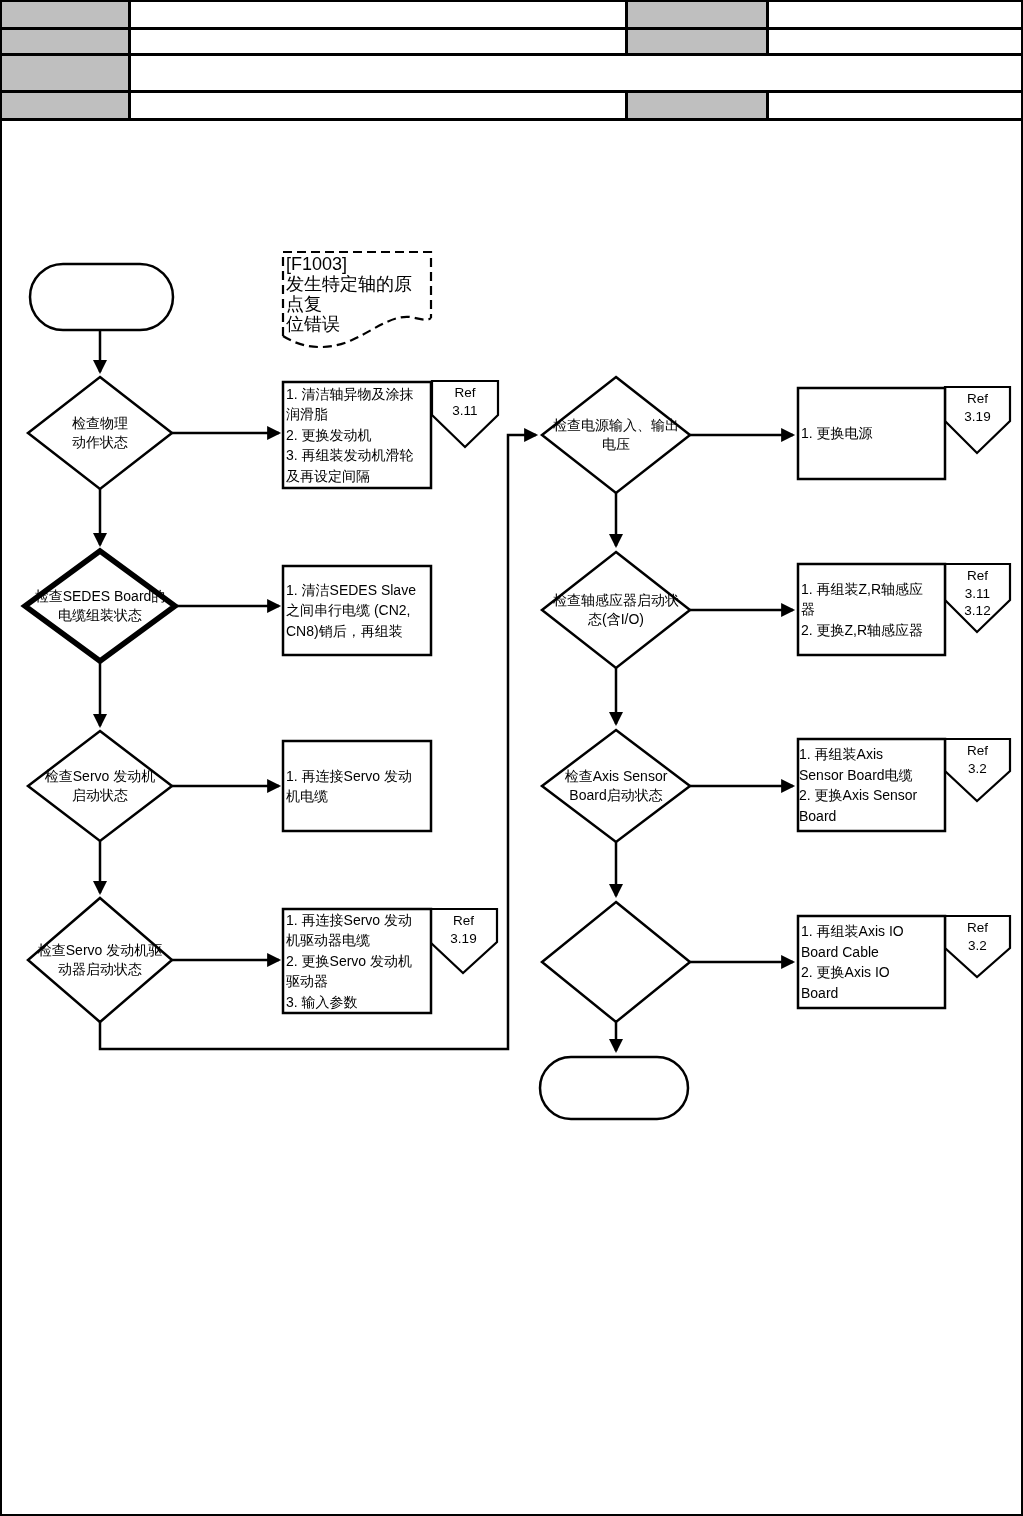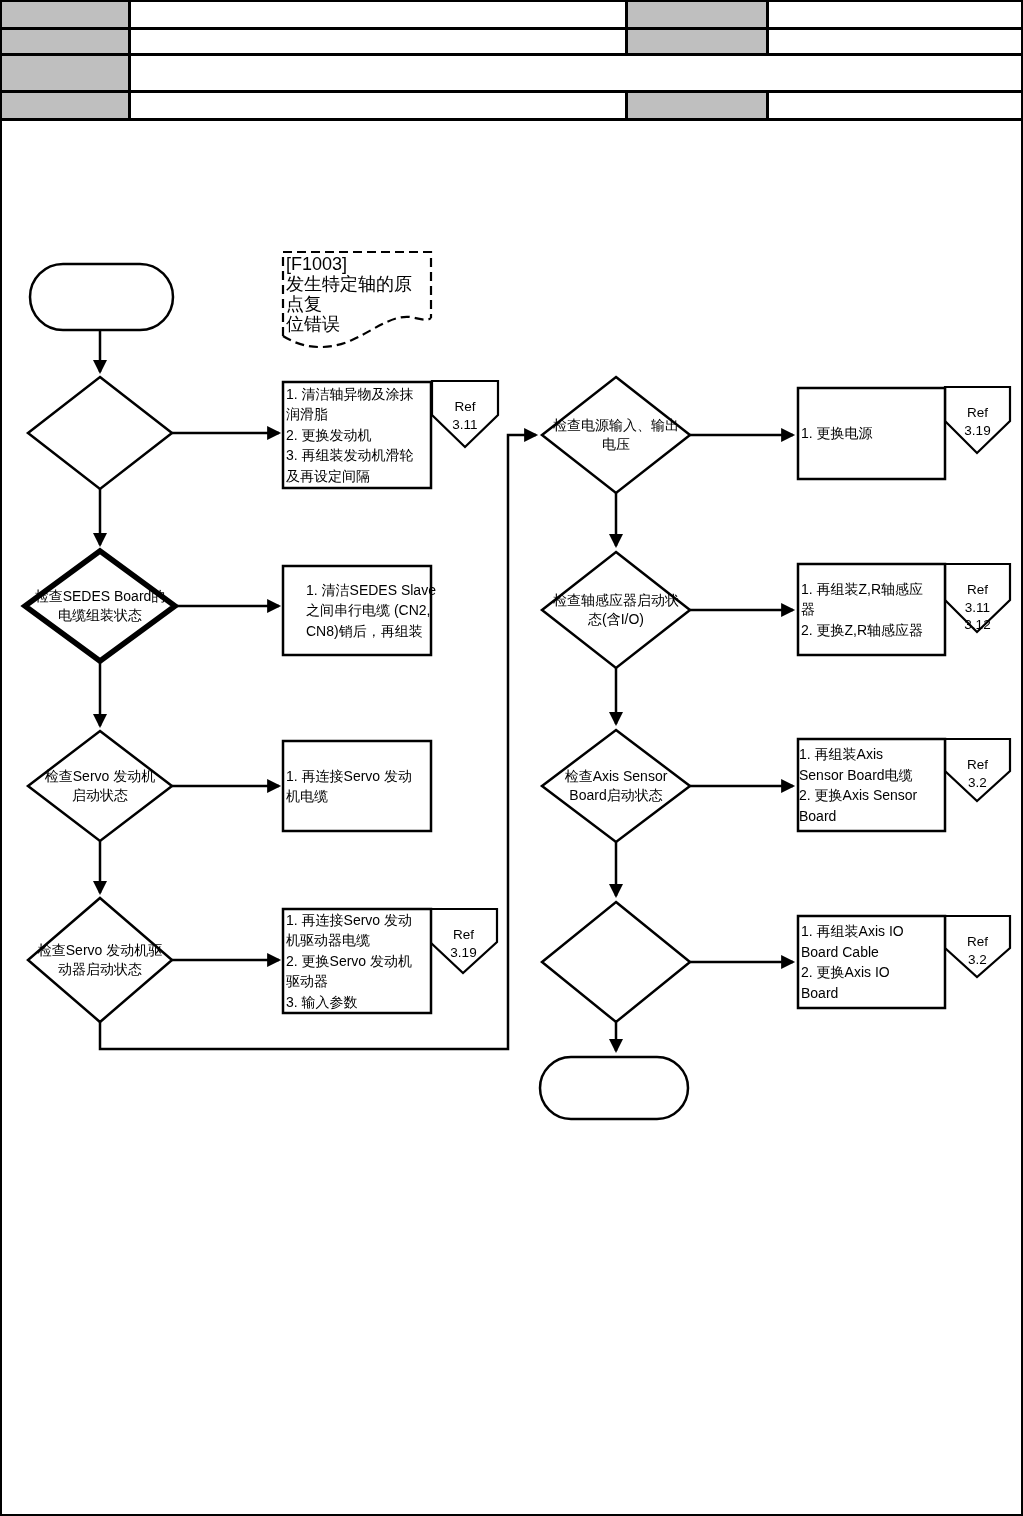--- a/index.html
+++ b/index.html
@@ -12,21 +12,21 @@
   .hdr { position:absolute; left:0; top:0; width:1023px; height:121px; background:#000; z-index:5; }
   .cell { position:absolute; }
   .gray { background:#bfbfbf; }
   .whitec { background:#ffffff; }
   .canvas { position:absolute; left:0; top:0; z-index:10; }
   .txt { position:absolute; white-space:pre-line; z-index:20; box-sizing:border-box; }
   .q { display:flex; align-items:center; justify-content:center; text-align:center;
        font-size:14px; line-height:19px; }
   .act { display:flex; flex-direction:column; justify-content:center; text-align:left;
          font-size:14px; line-height:20.5px; padding:0 2px 0 3px; }
-  .ref { text-align:center; font-size:13.5px; line-height:17.5px; padding-top:17px; }
+  .ref { text-align:center; font-size:13.5px; line-height:17.5px; padding-top:3px; }
   .cmt { font-size:18px; line-height:20px; }
 </style>
 </head>
 <body>
 
 <div class="page">
 
   <div class="hdr">
     <div class="cell gray" style="left:2px;top:2px;width:126px;height:25px;"></div>
     <div class="cell whitec" style="left:131px;top:2px;width:494px;height:25px;"></div>
@@ -107,39 +107,41 @@
       <rect x="798" y="739" width="147" height="92"></rect>
       <rect x="798" y="916" width="147" height="92"></rect>
       <rect x="540" y="1057" width="148" height="62" rx="31"></rect>
     </g>
   </svg>
 
   <div class="txt cmt" style="left:286px;top:254px;width:142px;height:70px;">[F1003]
 发生特定轴的原点复
 位错误</div>
 
+  <div class="txt q" style="left:28px;top:377px;width:144px;height:112px;">检查物理
+动作状态</div>
   <div class="txt q" style="left:25px;top:551px;width:150px;height:110px;">检查SEDES Board的
 电缆组装状态</div>
   <div class="txt q" style="left:28px;top:731px;width:144px;height:110px;">检查Servo 发动机
 启动状态</div>
   <div class="txt q" style="left:28px;top:898px;width:144px;height:124px;">检查Servo 发动机驱
 动器启动状态</div>
   <div class="txt q" style="left:542px;top:377px;width:148px;height:116px;">检查电源输入、输出
 电压</div>
   <div class="txt q" style="left:542px;top:552px;width:148px;height:116px;">检查轴感应器启动状
 态(含I/O)</div>
   <div class="txt q" style="left:542px;top:730px;width:148px;height:112px;">检查Axis Sensor
 Board启动状态</div>
 
   <div class="txt act" style="left:283px;top:382px;width:148px;height:106px;">1. 清洁轴异物及涂抹
 润滑脂
 2. 更换发动机
 3. 再组装发动机滑轮
 及再设定间隔</div>
-  <div class="txt act" style="left:283px;top:566px;width:148px;height:89px;margin-left:20px;">1. 清洁SEDES Slave
+  <div class="txt act" style="left:283px;top:566px;width:148px;height:89px;">1. 清洁SEDES Slave
 之间串行电缆 (CN2,
 CN8)销后，再组装</div>
   <div class="txt act" style="left:283px;top:741px;width:148px;height:90px;">1. 再连接Servo 发动
 机电缆</div>
   <div class="txt act" style="left:283px;top:909px;width:148px;height:104px;">1. 再连接Servo 发动
 机驱动器电缆
 2. 更换Servo 发动机
 驱动器
 3. 输入参数</div>
   <div class="txt act" style="left:798px;top:388px;width:147px;height:91px;">1. 更换电源</div>

